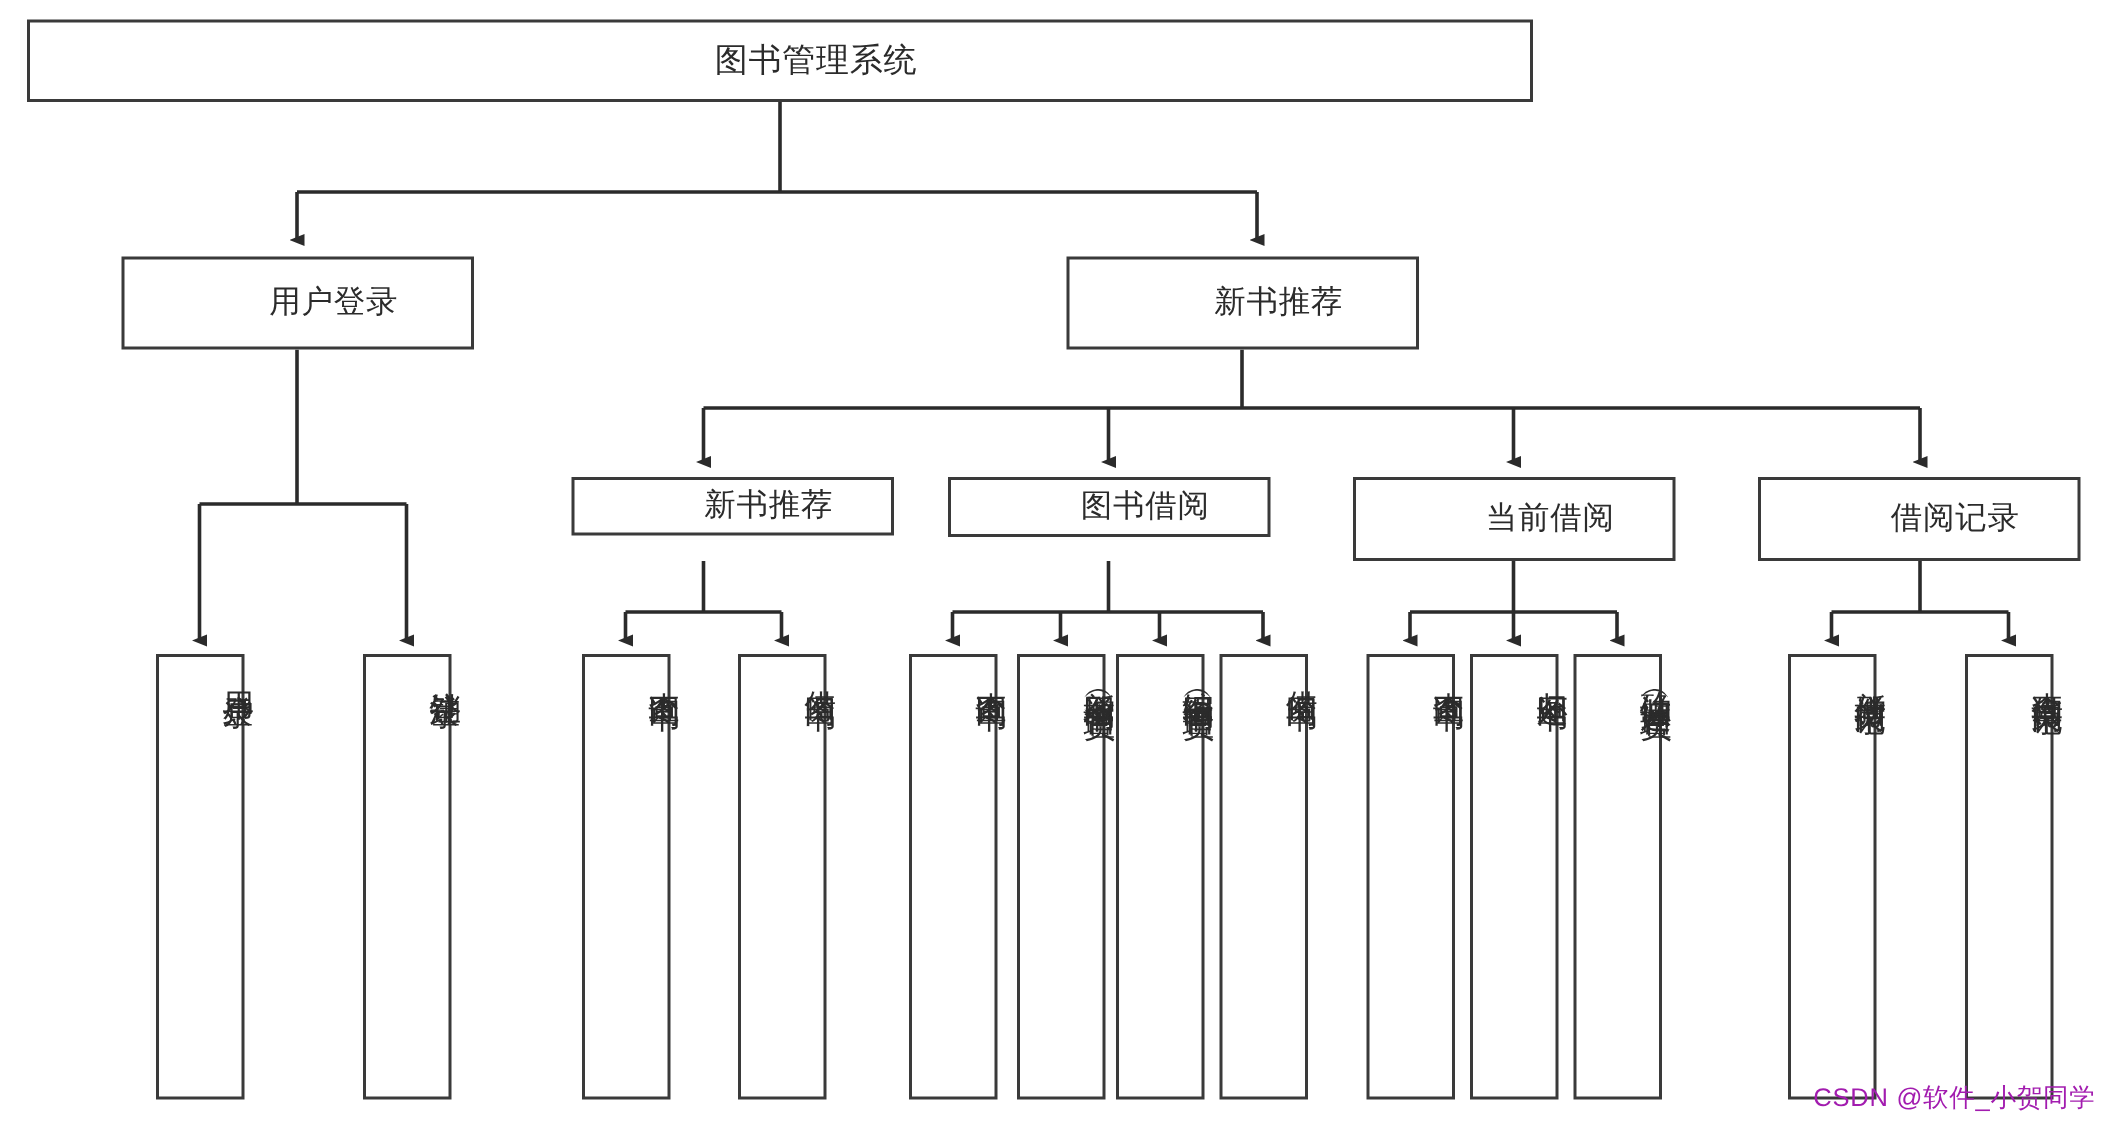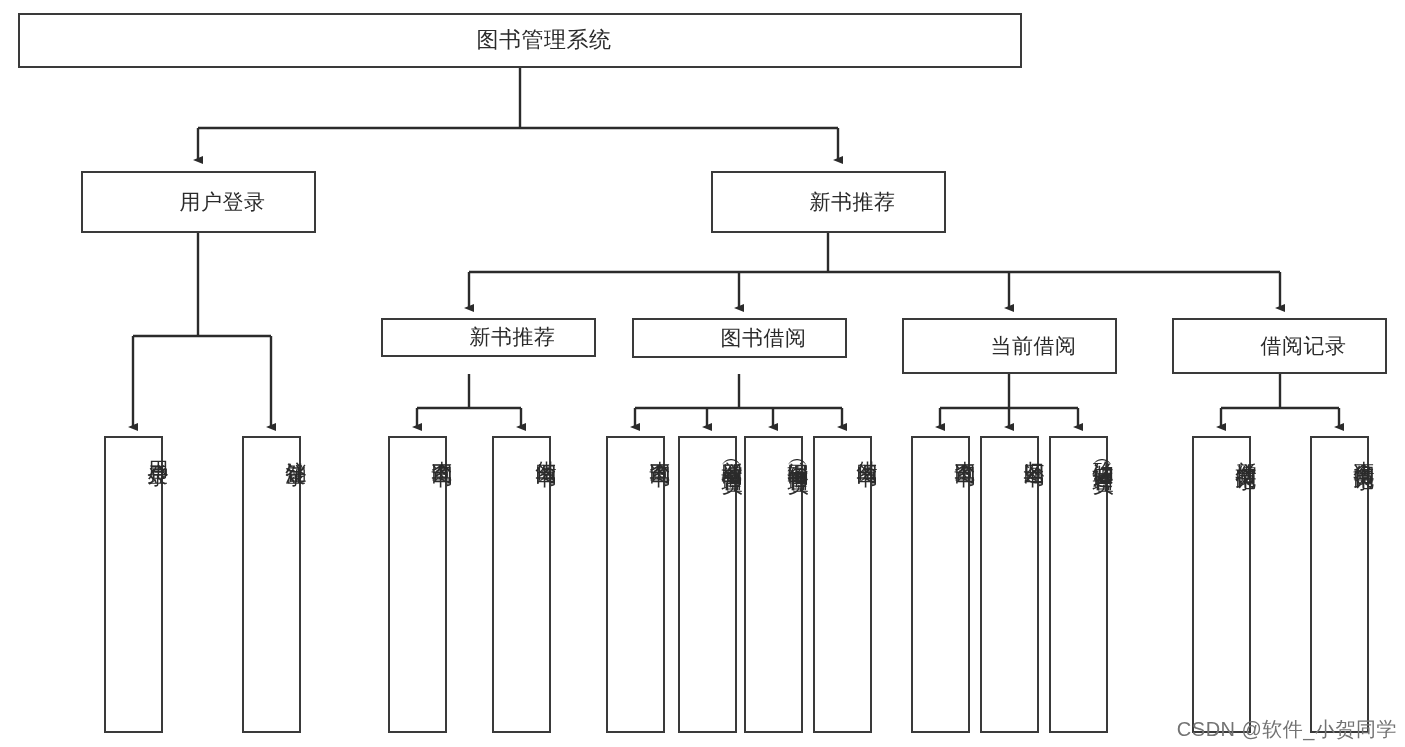--- a/index.html
+++ b/index.html
@@ -59,22 +59,22 @@
     letter-spacing: 2px;
     white-space: nowrap;
   }
   .node.root .lbl {
     font-size: 22px;
   }
   .watermark {
     position: absolute;
     right: 8px;
     bottom: 4px;
-    font-size: 20px;
-    color: #737373;
+    font-size: 17px;
+    color: #a21caf;
     white-space: nowrap;
     letter-spacing: 0.5px;
     text-align: center;
   }
 </style>
 </head>
 <body>
 
 <div id="canvas">
 

